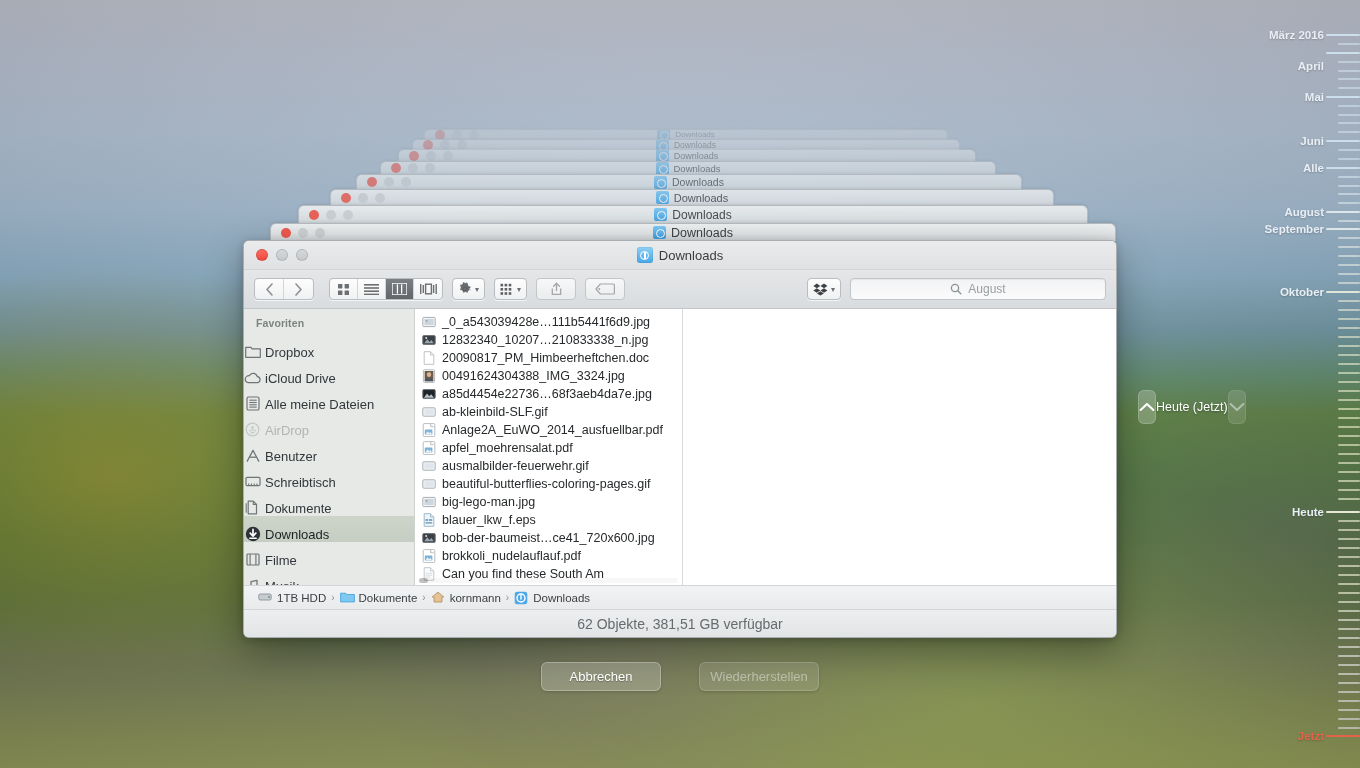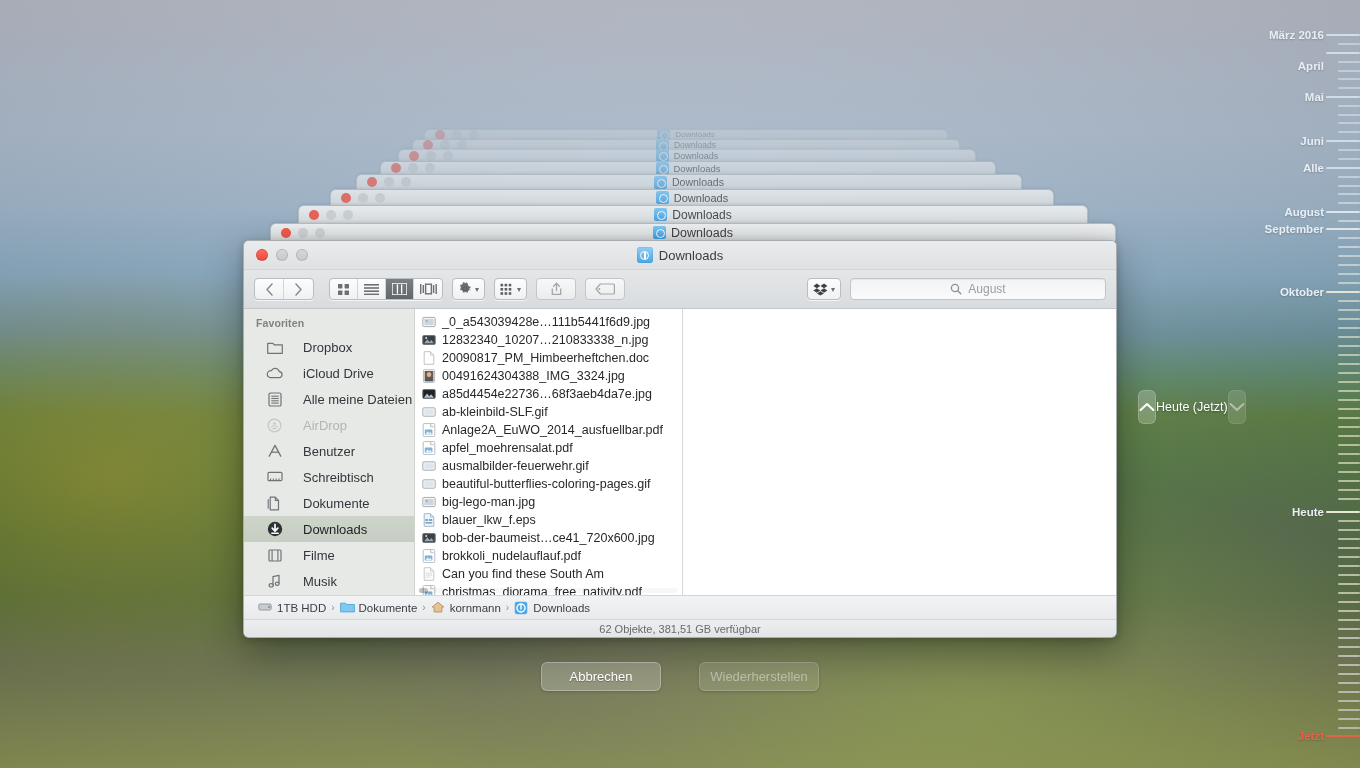--- a/index.html
+++ b/index.html
@@ -171,22 +171,22 @@
     background: #e6e9e5;
     border-right: 1px solid #cfd2ce;
     padding-top: 6px;
     overflow: hidden;
   }
   .sb-header {
     font-size: 10.5px; color: #7e8382; font-weight: bold;
     padding: 2px 0 5px 12px; letter-spacing: .1px;
   }
   .sb-item {
-    height: 26px; display: flex; align-items: center; gap: 20px;
-    padding-left: 22px; font-size: 13px; color: #32373c;
+    height: 26px; display: flex; align-items: flex-end; gap: 4px;
+    font-size: 13px; color: #32373c;
   }
   .sb-item.sel { background: linear-gradient(to bottom, #cdd4c9, #c6cdc2); color: #1d2124; font-weight: 500; }
   .sb-item.dim { color: #b1b6b5; }
   .sb-ico { width: 17px; height: 17px; flex: none; display: flex; align-items: center; justify-content: center; }
 
   
   #columns { flex: 1 1 auto; display: flex; min-width: 0; background: #fff; position: relative; }
   #col1 {
     width: 268px; flex: none; border-right: 1px solid #d7dadc;
     padding-top: 4px; position: relative; overflow: hidden;
@@ -212,25 +212,25 @@
     border-top: 1px solid #d3d6d8;
     display: flex; align-items: center; gap: 5px;
     padding-left: 14px; font-size: 11.5px; color: #3b3f42;
   }
   .pseg { display: flex; align-items: center; gap: 5px; }
   .psep { color: #8d9295; font-size: 10px; }
   .pico { width: 14px; height: 14px; flex: none; }
 
   
   #statusbar {
-    height: 18px; flex: none;
+    height: 28px; flex: none;
     background: linear-gradient(to bottom, #eceeef, #e2e4e6);
     border-top: 1px solid #d3d6d8;
     display: flex; align-items: center; justify-content: center;
-    font-size: 11px; color: #666b6e;
+    font-size: 14px; color: #666b6e;
   }
 
   
   #actions {
     position: absolute; left: 0; right: 0; top: 662px;
     display: flex; justify-content: center; gap: 38px;
     pointer-events: none;
   }
   .tmbtn {
     width: 120px; height: 29px; border-radius: 6px;

